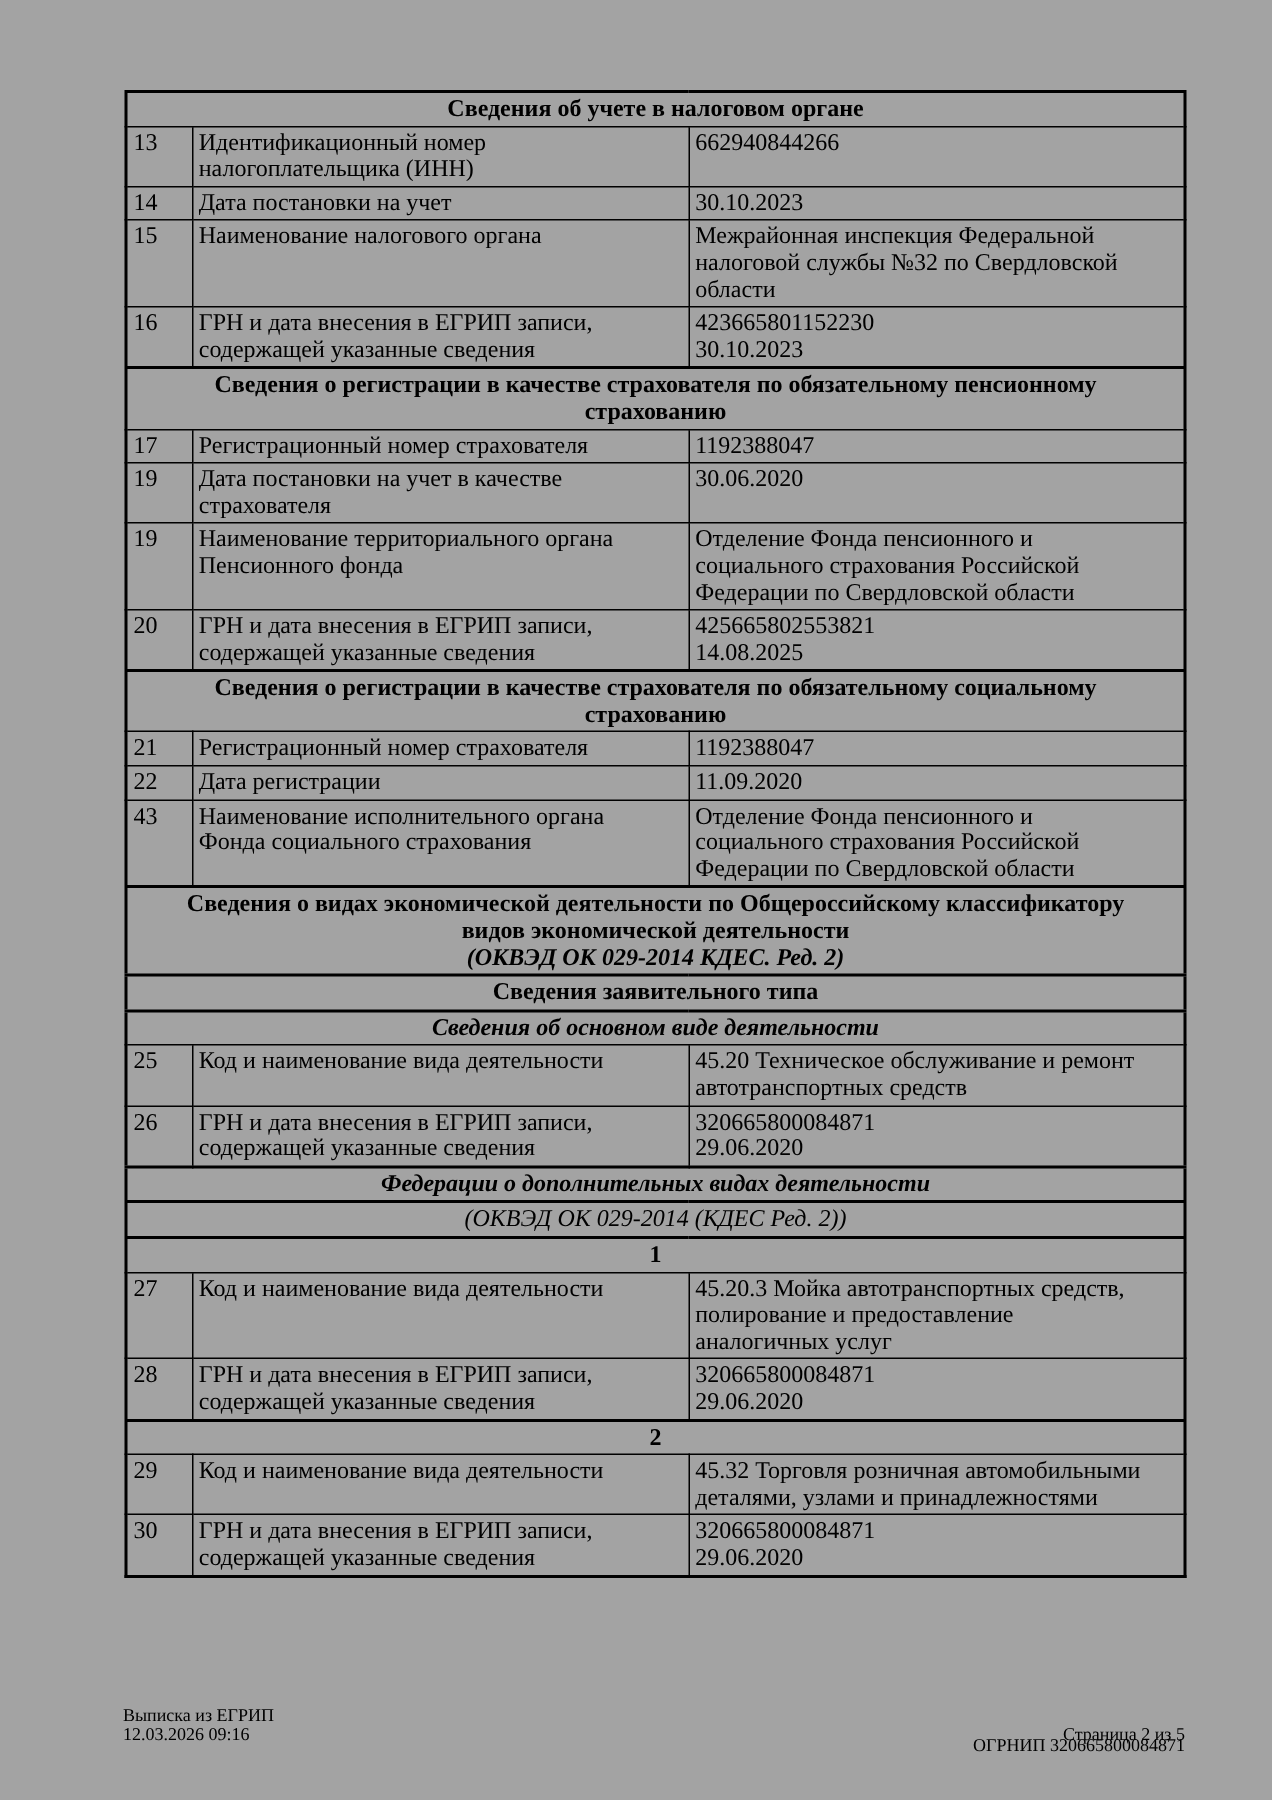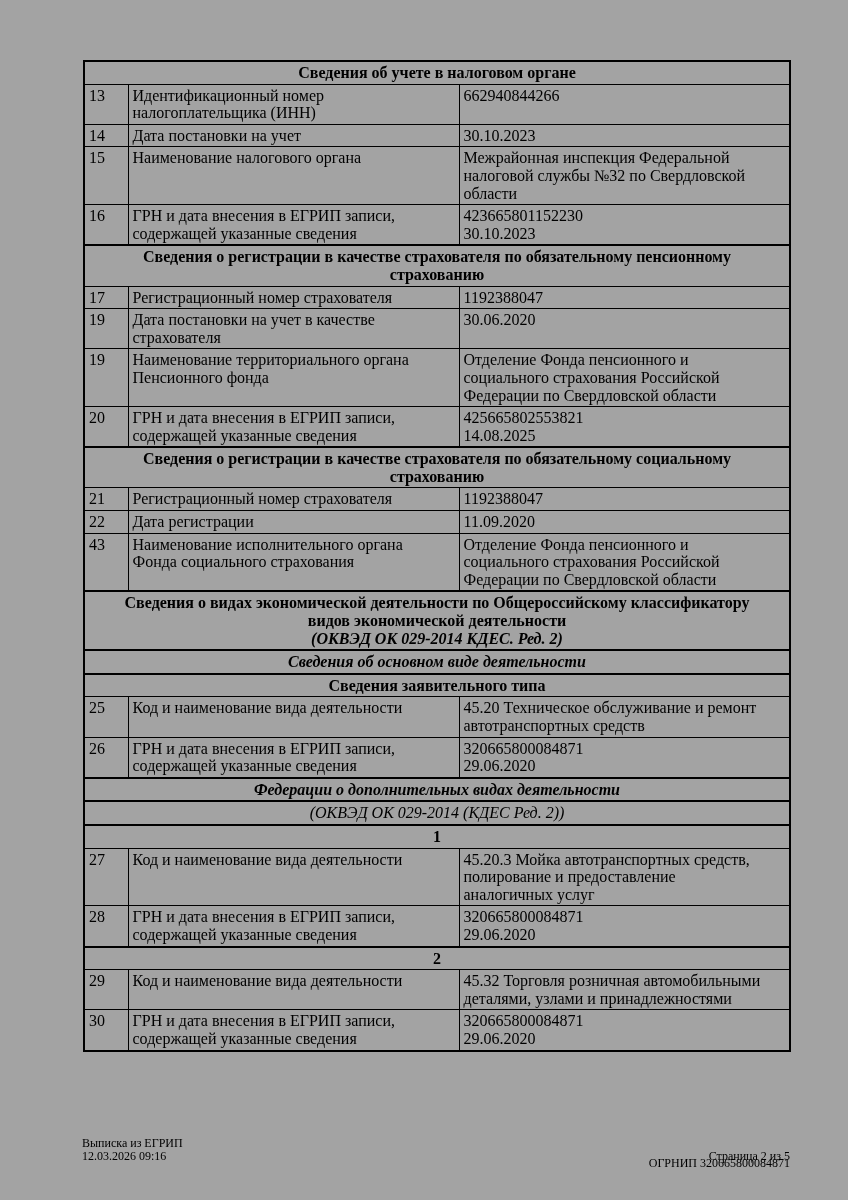--- a/index.html
+++ b/index.html
@@ -195,26 +195,26 @@
         </tr>
         <tr class="hdr-row">
           <td colspan="3">
             <div class="b">Сведения о видах экономической деятельности по Общероссийскому классификатору</div>
             <div class="b">видов экономической деятельности</div>
             <div class="bi">(ОКВЭД ОК 029-2014 КДЕС. Ред. 2)</div>
           </td>
         </tr>
         <tr class="hdr-row">
           <td colspan="3">
+            <div class="b">Сведения заявительного типа</div>
+          </td>
+        </tr>
+        <tr class="hdr-row">
+          <td colspan="3">
             <div class="bi">Сведения об основном виде деятельности</div>
-          </td>
-        </tr>
-        <tr class="hdr-row">
-          <td colspan="3">
-            <div class="b">Сведения заявительного типа</div>
           </td>
         </tr>
         <tr>
           <td class="num-cell">25</td>
           <td>
             <div>Код и наименование вида деятельности</div>
           </td>
           <td>
             <div>45.20 Техническое обслуживание и ремонт</div>
             <div>автотранспортных средств</div>

